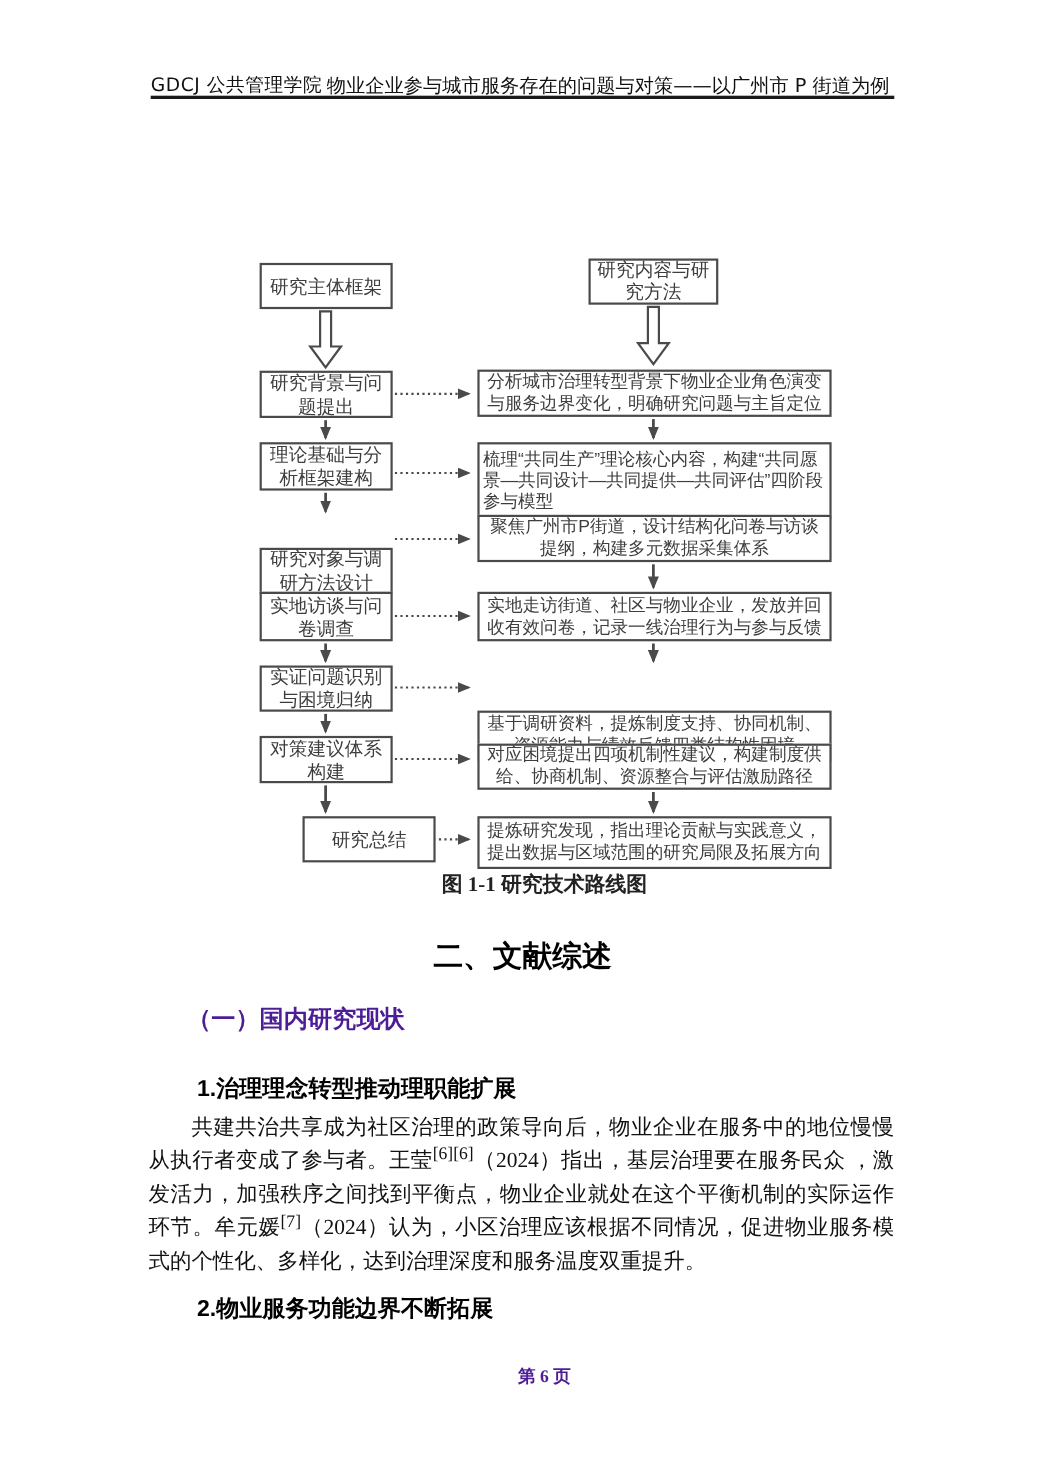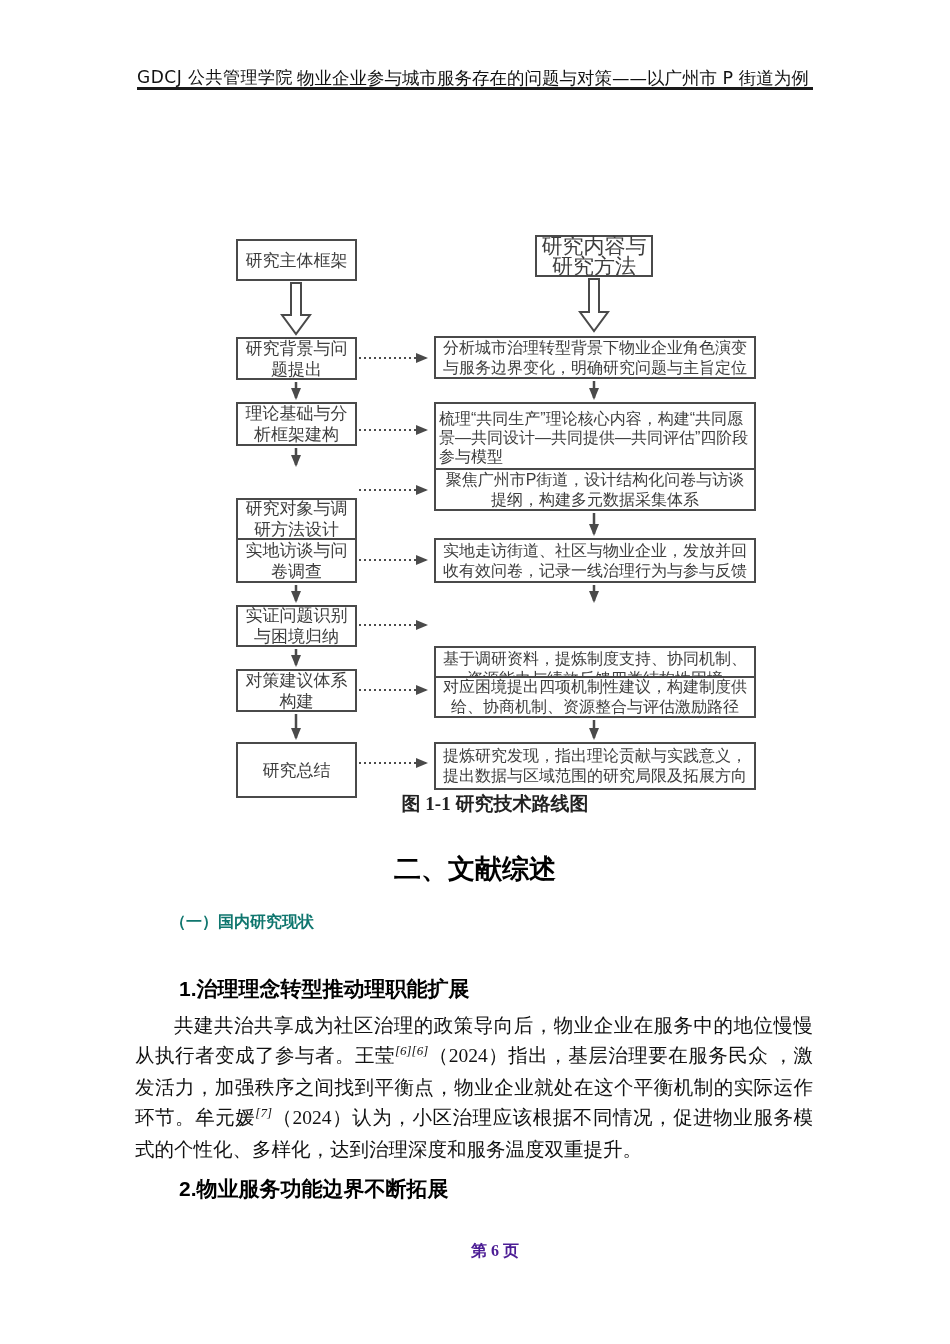--- a/index.html
+++ b/index.html
@@ -16,37 +16,37 @@
   .hdr-rule{left:137px;top:87px;width:676px;height:2.5px;background:#1a1a1a;}
   
   .flow{left:0;top:0;width:950px;height:820px;}
   .fbox{
     position:absolute;box-sizing:border-box;border:2px solid #4a4a4a;background:#fff;
     display:flex;align-items:center;justify-content:center;text-align:center;
     font-family:"Liberation Sans","DejaVu Sans",sans-serif;color:#3d3d3d;
   }
   .fl{left:236px;width:121px;font-size:17px;line-height:21px;padding:0 2px;}
   .fr{left:434px;width:322px;font-size:16px;line-height:20px;padding:0 3px;}
-  .fr-top{left:535px;width:118px;font-size:21px;line-height:20px;padding:0 2px;}
+  .fr-top{left:535px;width:118px;font-size:17px;line-height:20px;padding:0 2px;}
   .fr-just{text-align:left;line-height:19px;}
   .fsvg{position:absolute;left:0;top:0;pointer-events:none;}
   .fig-caption{left:345px;top:791px;width:300px;text-align:center;font-size:19px;color:#222;font-weight:bold;}
   
   .h2{left:0;top:851px;width:950px;text-align:center;font-size:27px;font-weight:bold;
       font-family:Liberation Sans, sans-serif;color:#000;}
-  .h3{left:170px;top:912px;font-size:16px;font-weight:bold;
-      font-family:"Liberation Sans","DejaVu Sans",sans-serif;color:#0f766e;}
+  .h3{left:170px;top:912px;font-size:22px;font-weight:bold;
+      font-family:"Liberation Sans","DejaVu Sans",sans-serif;color:#4c1d95;}
   .h4{font-size:21px;font-weight:bold;font-family:"Liberation Sans","DejaVu Sans",sans-serif;color:#000;}
   .h4a{left:179px;top:975px;}
   .h4b{left:179px;top:1175px;}
   .para{
     left:135px;top:1011px;width:678px;font-size:19.5px;line-height:30px;
     text-align:justify;text-indent:2em;color:#111;
   }
-  .sup{font-size:13px;position:relative;top:-7px;font-style:italic;}
+  .sup{font-size:16px;position:relative;top:-7px;}
   .footer{left:0;top:1241px;width:950px;text-align:center;font-size:16px;font-weight:bold;color:#4c1d95;padding-left:20px;}
 </style>
 </head>
 <body>
 
 <div class="page">
 
   <div class="abs hdr-left">GDCJ 公共管理学院</div>
   <div class="abs hdr-title">物业企业参与城市服务存在的问题与对策——以广州市 P 街道为例</div>
   <div class="abs hdr-rule"></div>
@@ -96,21 +96,21 @@
       </g>
     </svg>
 
     <div class="fbox fl" style="top:239px;height:42px;">研究主体框架</div>
     <div class="fbox fl" style="top:337px;height:43px;">研究背景与问题提出</div>
     <div class="fbox fl" style="top:402px;height:44px;">理论基础与分析框架建构</div>
     <div class="fbox fl" style="top:469px;height:42px;margin-top:29px;">研究对象与调研方法设计</div>
     <div class="fbox fl" style="top:538px;height:45px;">实地访谈与问卷调查</div>
     <div class="fbox fl" style="top:605px;height:42px;">实证问题识别与困境归纳</div>
     <div class="fbox fl" style="top:669px;height:43px;">对策建议体系构建</div>
-    <div class="fbox fl" style="top:742px;height:56px;">研究总结</div>
+    <div class="fbox fl" style="top:742px;height:42px;margin-left:39px;">研究总结</div>
 
     <div class="fbox fr-top" style="top:235px;height:42px;">研究内容与研究方法</div>
     <div class="fbox fr" style="top:336px;height:43px;">分析城市治理转型背景下物业企业角色演变与服务边界变化，明确研究问题与主旨定位</div>
     <div class="fbox fr fr-just" style="top:402px;height:70px;">梳理“共同生产”理论核心内容，构建“共同愿景—共同设计—共同提供—共同评估”四阶段参与模型</div>
     <div class="fbox fr" style="top:468px;height:43px;">聚焦广州市P街道，设计结构化问卷与访谈提纲，构建多元数据采集体系</div>
     <div class="fbox fr" style="top:538px;height:45px;">实地走访街道、社区与物业企业，发放并回收有效问卷，记录一线治理行为与参与反馈</div>
     <div class="fbox fr" style="top:605px;height:46px;margin-top:41px;">基于调研资料，提炼制度支持、协同机制、资源能力与绩效反馈四类结构性困境</div>
     <div class="fbox fr" style="top:676px;height:42px;">对应困境提出四项机制性建议，构建制度供给、协商机制、资源整合与评估激励路径</div>
     <div class="fbox fr" style="top:742px;height:48px;">提炼研究发现，指出理论贡献与实践意义，提出数据与区域范围的研究局限及拓展方向</div>
 

